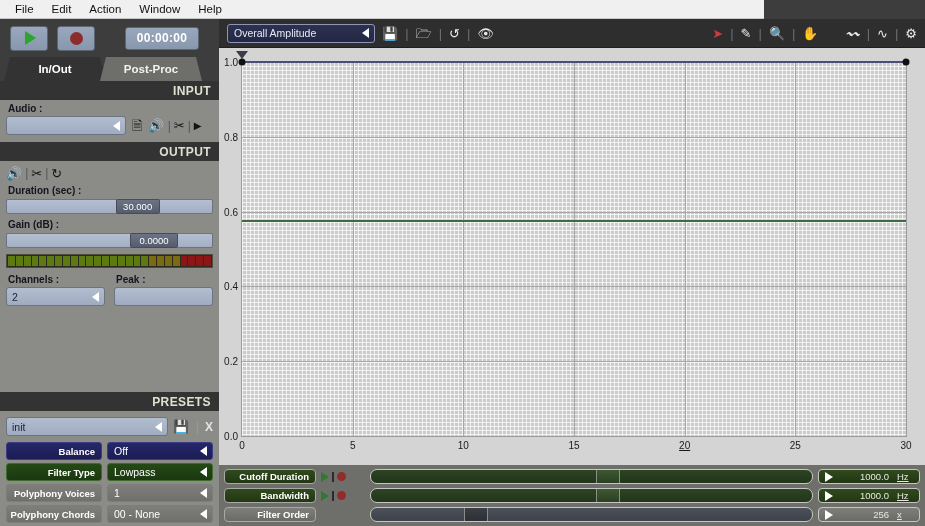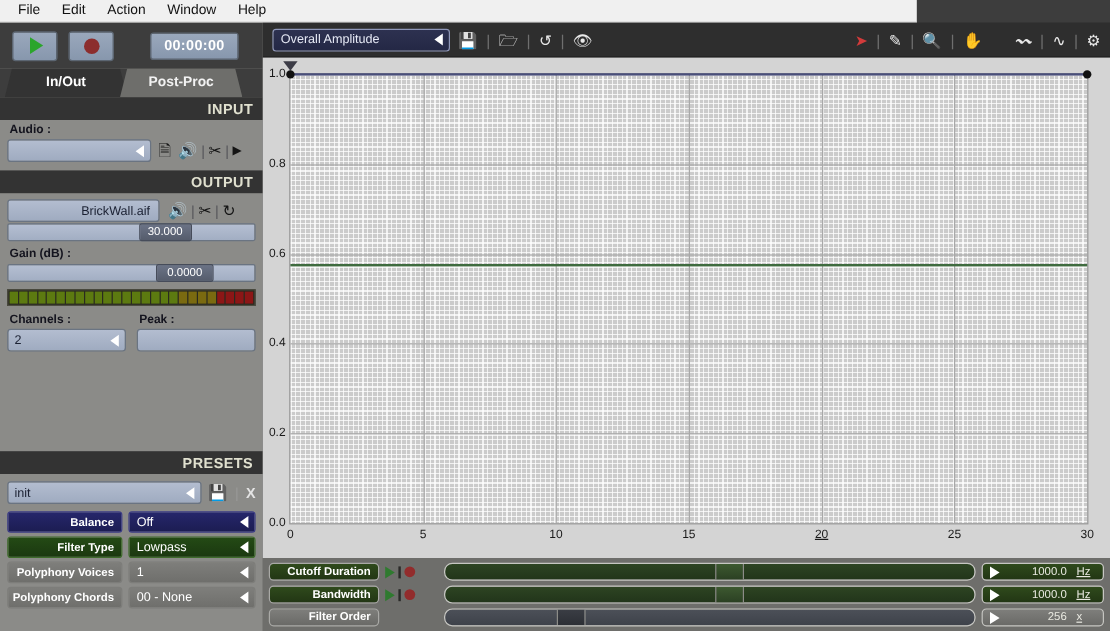--- a/index.html
+++ b/index.html
@@ -156,21 +156,21 @@
 
   .twocol { display: flex; gap: 9px; margin-top: 3px; }
   .twocol > div { flex: 1; }
   .plainbox {
     height: 19px;
     background: linear-gradient(#b3bdd0, #9fabc0);
     border: 1px solid #6a7482; border-radius: 3px;
   }
 
   
-  #presets-area { position: absolute; left: 0; right: 0; bottom: 16px; }
+  #presets-area { position: absolute; left: 0; right: 0; bottom: 0; }
   .preset-row { display: flex; align-items: center; gap: 6px; padding: 6px; }
   .preset-row .combo { flex: 1; }
 
   .param-row { display: flex; gap: 5px; padding: 0 6px 3px 6px; }
   .pbtn {
     width: 96px; height: 18px;
     border: 1px solid #7d7d7a; border-radius: 3px;
     font-size: 9.5px; font-weight: bold;
     display: flex; align-items: center; justify-content: flex-end;
     padding-right: 6px; color: #ffffff;
@@ -353,32 +353,30 @@
           <span class="ic">✂</span>
           <span class="sep">|</span>
           <span class="ic" style="font-size:10px;">▶</span>
         </div>
       </div>
     </div>
 
     <div class="section-hdr" style="margin-top:7px;">OUTPUT</div>
     <div class="lp-body">
       <div style="display:flex;align-items:center;gap:7px;padding-top:5px;">
-        <div class="combo" style="width:127px;">
-          <span class="val right" style="padding-right:2px;">BrickWall.aif</span>
-        </div>
         <div class="iconrow">
           <span class="ic">🔊</span>
           <span class="sep">|</span>
           <span class="ic">✂</span>
           <span class="sep">|</span>
           <span class="ic">↻</span>
         </div>
       </div>
 
+      <div class="fieldlabel" style="padding-top:5px;">Duration (sec) :</div>
       <div class="vslider">
         <div class="vbox" style="left:53%;width:44px;">30.000</div>
       </div>
 
       <div class="fieldlabel" style="padding-top:5px;">Gain (dB) :</div>
       <div class="vslider">
         <div class="vbox" style="left:60%;width:48px;">0.0000</div>
       </div>
 
       <div id="meter">

